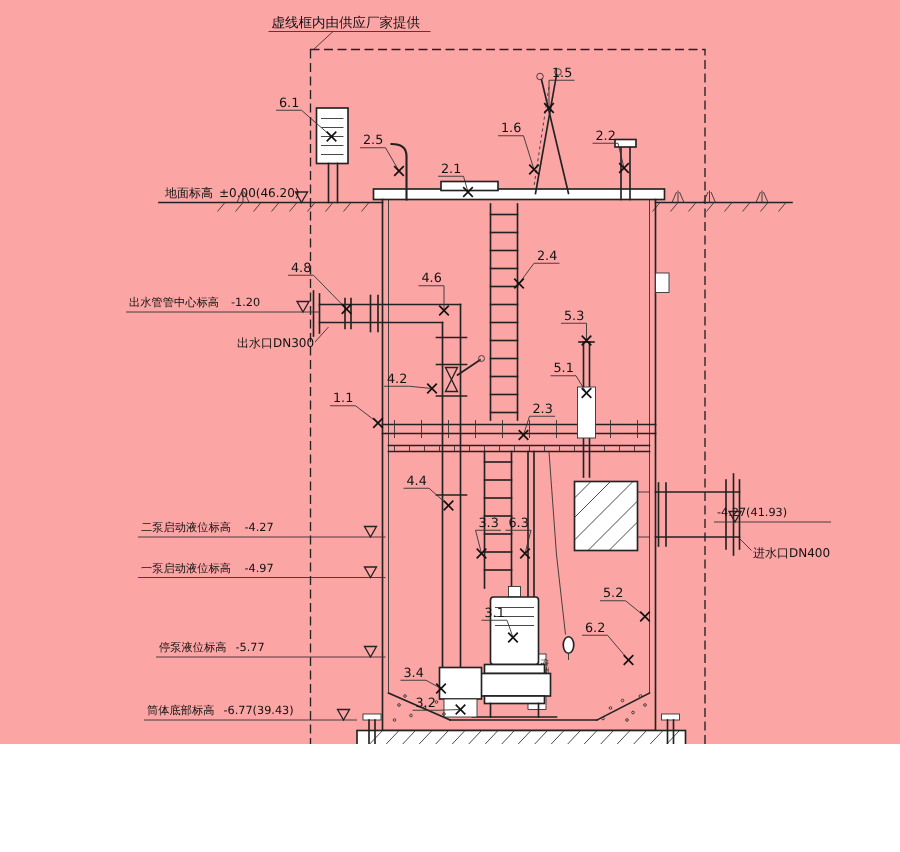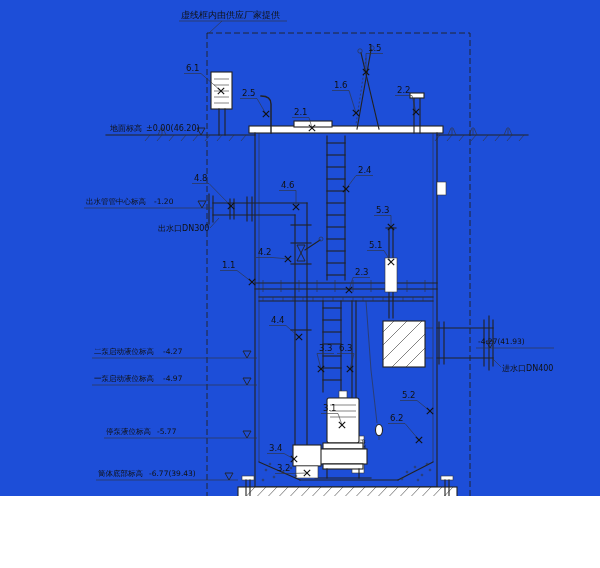--- a/index.html
+++ b/index.html
@@ -1,16 +1,16 @@
 <!DOCTYPE html>
 <html lang="zh"><head>
 <meta charset="utf-8">
 <style>
   html,body{margin:0;padding:0;background:#ffffff;}
-  #stage{position:relative;width:600px;height:496px;background:#1d4ed8;overflow:hidden;}
+  #stage{position:relative;width:600px;height:496px;background:#fca5a5;overflow:hidden;}
   svg{position:absolute;left:0;top:0;}
   svg text{font-family:"DejaVu Sans","Liberation Sans",sans-serif;fill:#111;}
   .t8{font-size:8px;}
   .t75{font-size:7.5px;}
   .t9{font-size:9px;}
   .t55{font-size:5.5px;}
   .num{font-size:8.5px;}
   .title-txt{font-size:14px;font-weight:bold;letter-spacing:1px;}
   .ln{stroke:#222;stroke-width:1.1;fill:none;stroke-linecap:square;}
   .ln2{stroke:#222;stroke-width:1.4;fill:none;stroke-linecap:square;}

